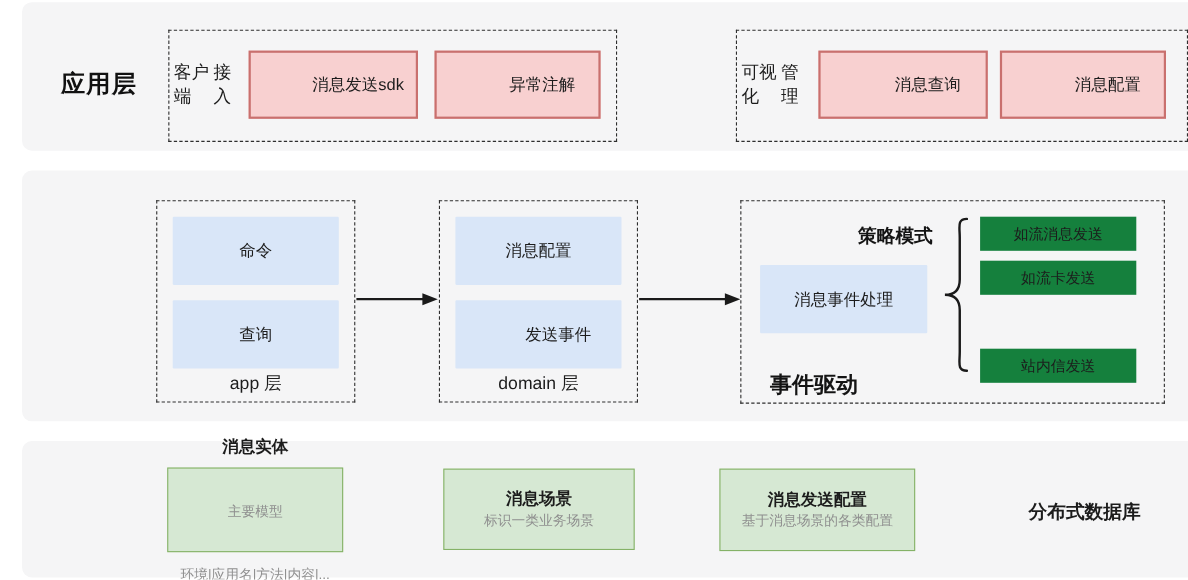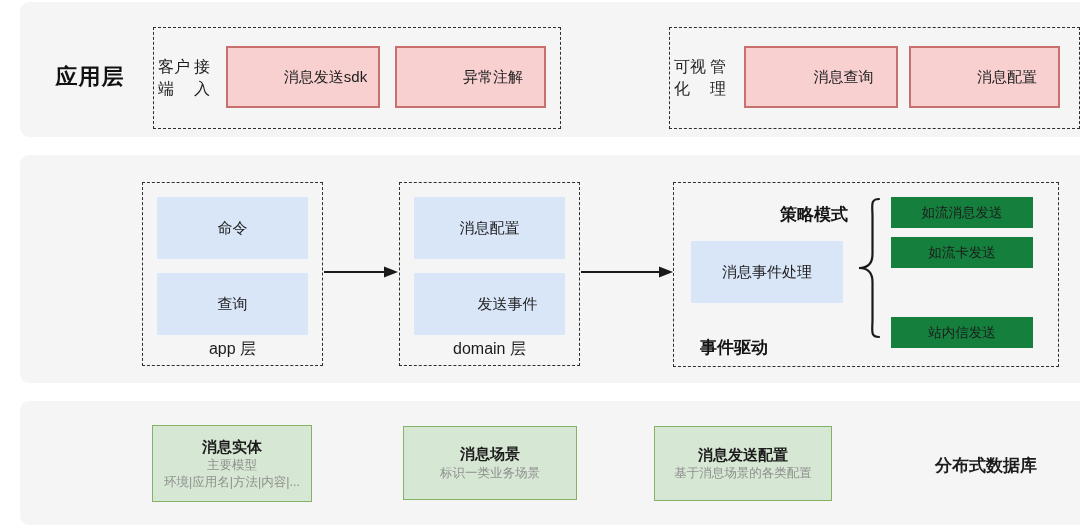--- a/index.html
+++ b/index.html
@@ -52,33 +52,33 @@
   .box-sendevt { left: 14px; top: 90px; width: 151px; height: 62px; padding-left: 36px; }
   .box-proc    { left: 17px; top: 58px; width: 152px; height: 62px; }
 
   .s1 { top: 14px; } .s2 { top: 54px; } .s3 { top: 94px; } .s4 { top: 134px; }
 
   .group-caption { position: absolute; left: 0; bottom: 5px; width: 100%; text-align: center;
                    font-size: 16px; font-weight: 500; color: #1c1c1c; }
   .strategy-label { position: absolute; left: 88px; top: 20px; width: 104px; text-align: center;
                     font-size: 17px; font-weight: 700; color: #141414; }
   .event-caption  { position: absolute; left: 26px; top: 153px; width: 120px;
-                    font-size: 17px; font-weight: 700; color: #141414; }
+                    font-size: 20px; font-weight: 700; color: #141414; }
 
   
   .arrow { position: absolute; height: 16px; }
   .arrow-1 { left: 323px; top: 264px; width: 76px; }
   .arrow-2 { left: 580px; top: 264px; width: 94px; }
   .brace { position: absolute; left: 846px; top: 196px; width: 40px; height: 144px; }
 
   
   .card { position: absolute; background: #d6e8d3; border: 1.5px solid #85b267;
           display: flex; flex-direction: column; align-items: center; justify-content: center;
           text-align: center; line-height: 1.35; padding: 2px; }
-  .card-entity { left: 152px; top: 425px; width: 160px; height: 77px; }
+  .card-entity { left: 152px; top: 425px; width: 160px; height: 77px; gap: 40px; }
   .card-scene  { left: 403px; top: 426px; width: 174px; height: 74px; }
   .card-config { left: 654px; top: 426px; width: 178px; height: 75px; }
   .card-title { font-size: 15px; font-weight: 700; color: #1c1c1c; }
   .card-sub   { font-size: 12.5px; color: #8f8f8f; }
 
   .db-note { position: absolute; left: 905px; top: 454px; width: 162px; text-align: center;
              font-size: 17px; font-weight: 600; color: #1c1c1c; }
 </style>
 </head>
 <body>

